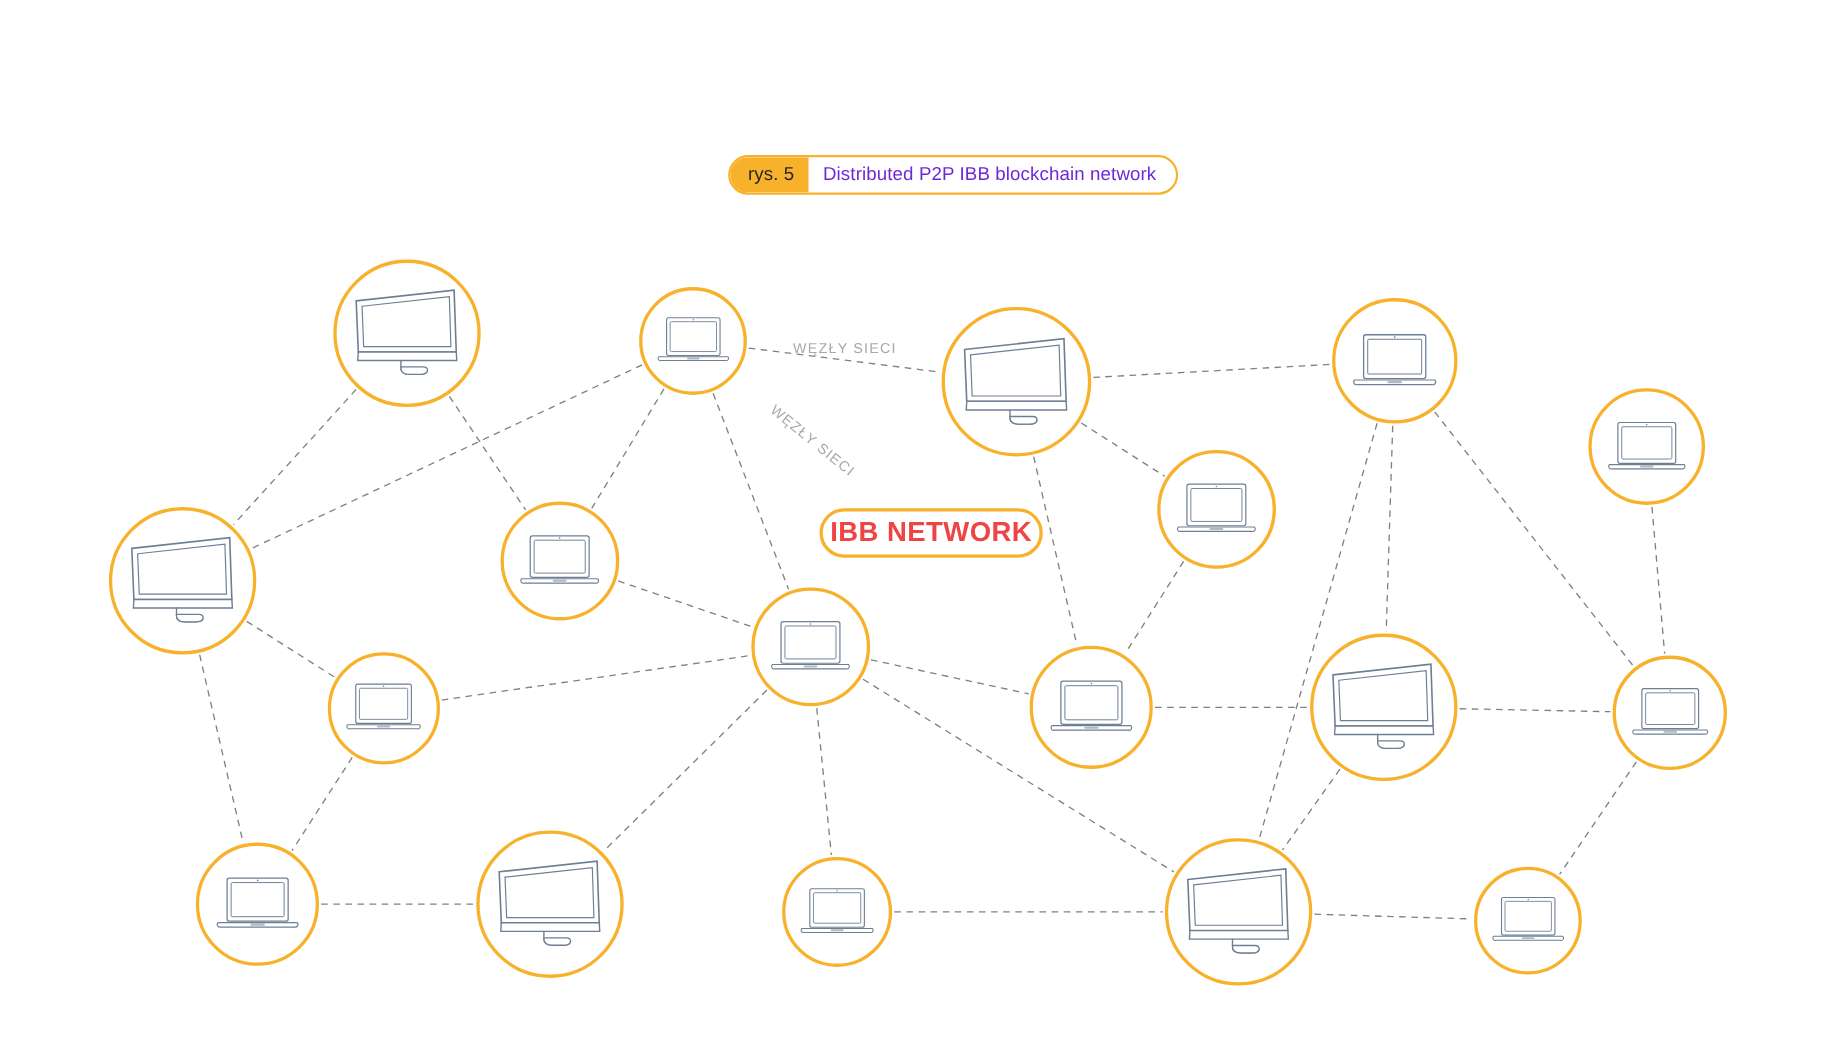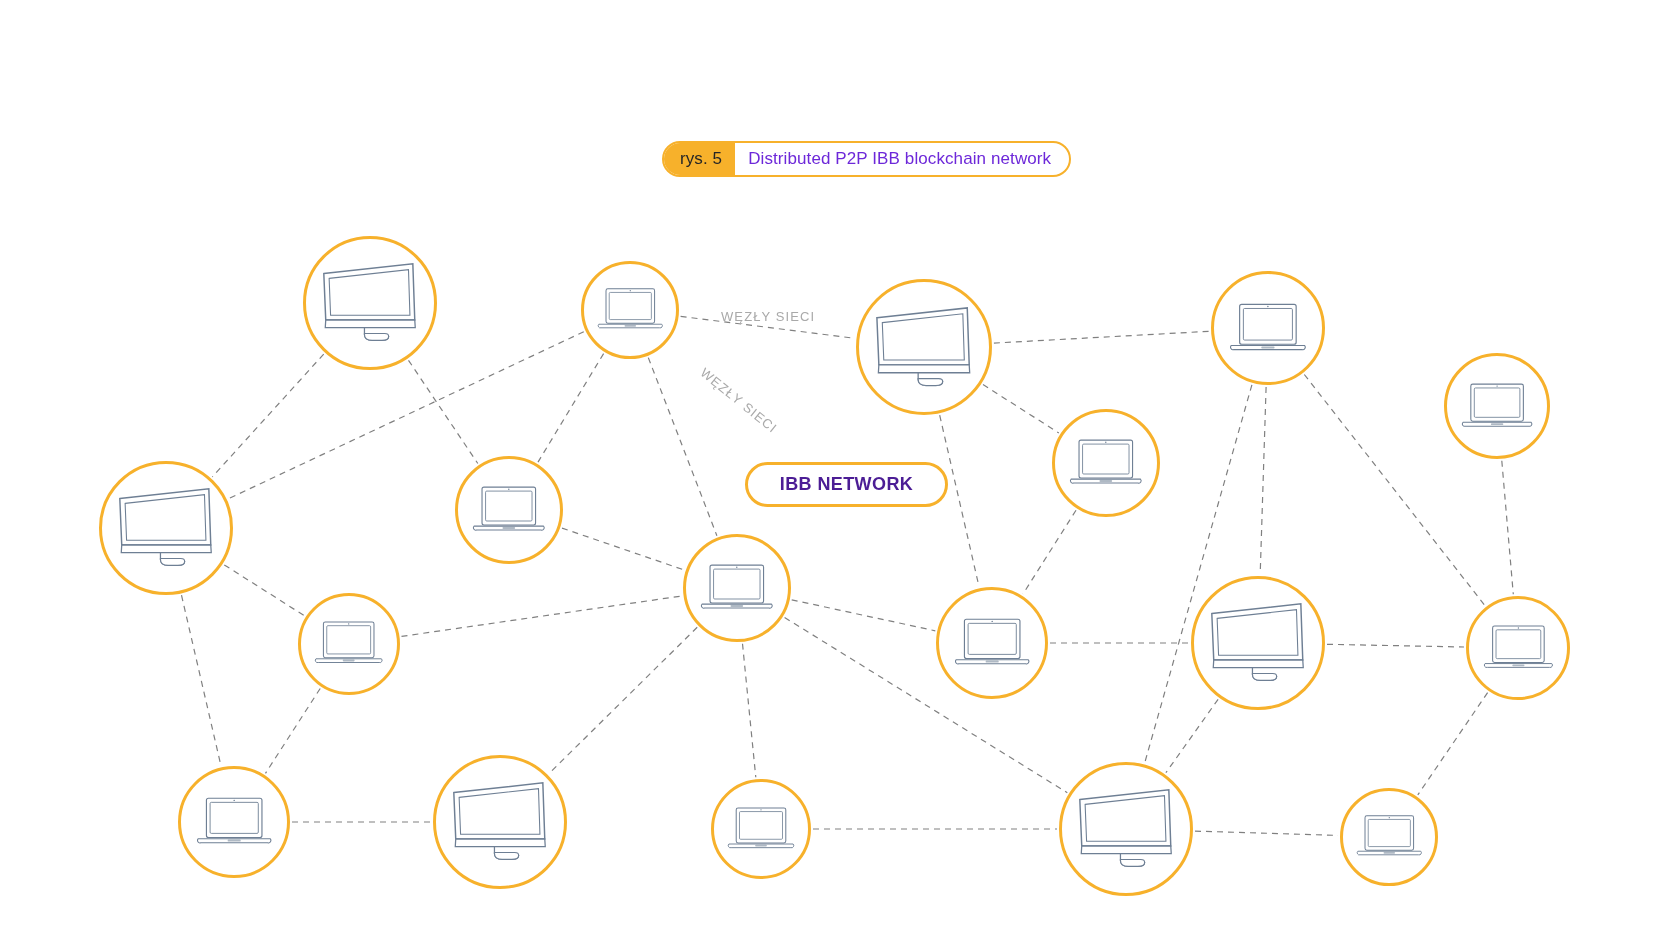--- a/index.html
+++ b/index.html
@@ -64,22 +64,22 @@
     height: 45px;
     border: 3px solid #F7B12B;
     border-radius: 23px;
     background: #ffffff;
     box-sizing: border-box;
     display: flex;
     align-items: center;
     justify-content: center;
   }
   .network-pill span {
-    color: #4c1d95;
-    font-size: 18px;
+    color: #ef4444;
+    font-size: 25px;
     font-weight: bold;
     letter-spacing: 0.4px;
     white-space: nowrap;
   }
 
   
   .edge-label {
     position: absolute;
     color: #a9a9a9;
     font-size: 13px;

